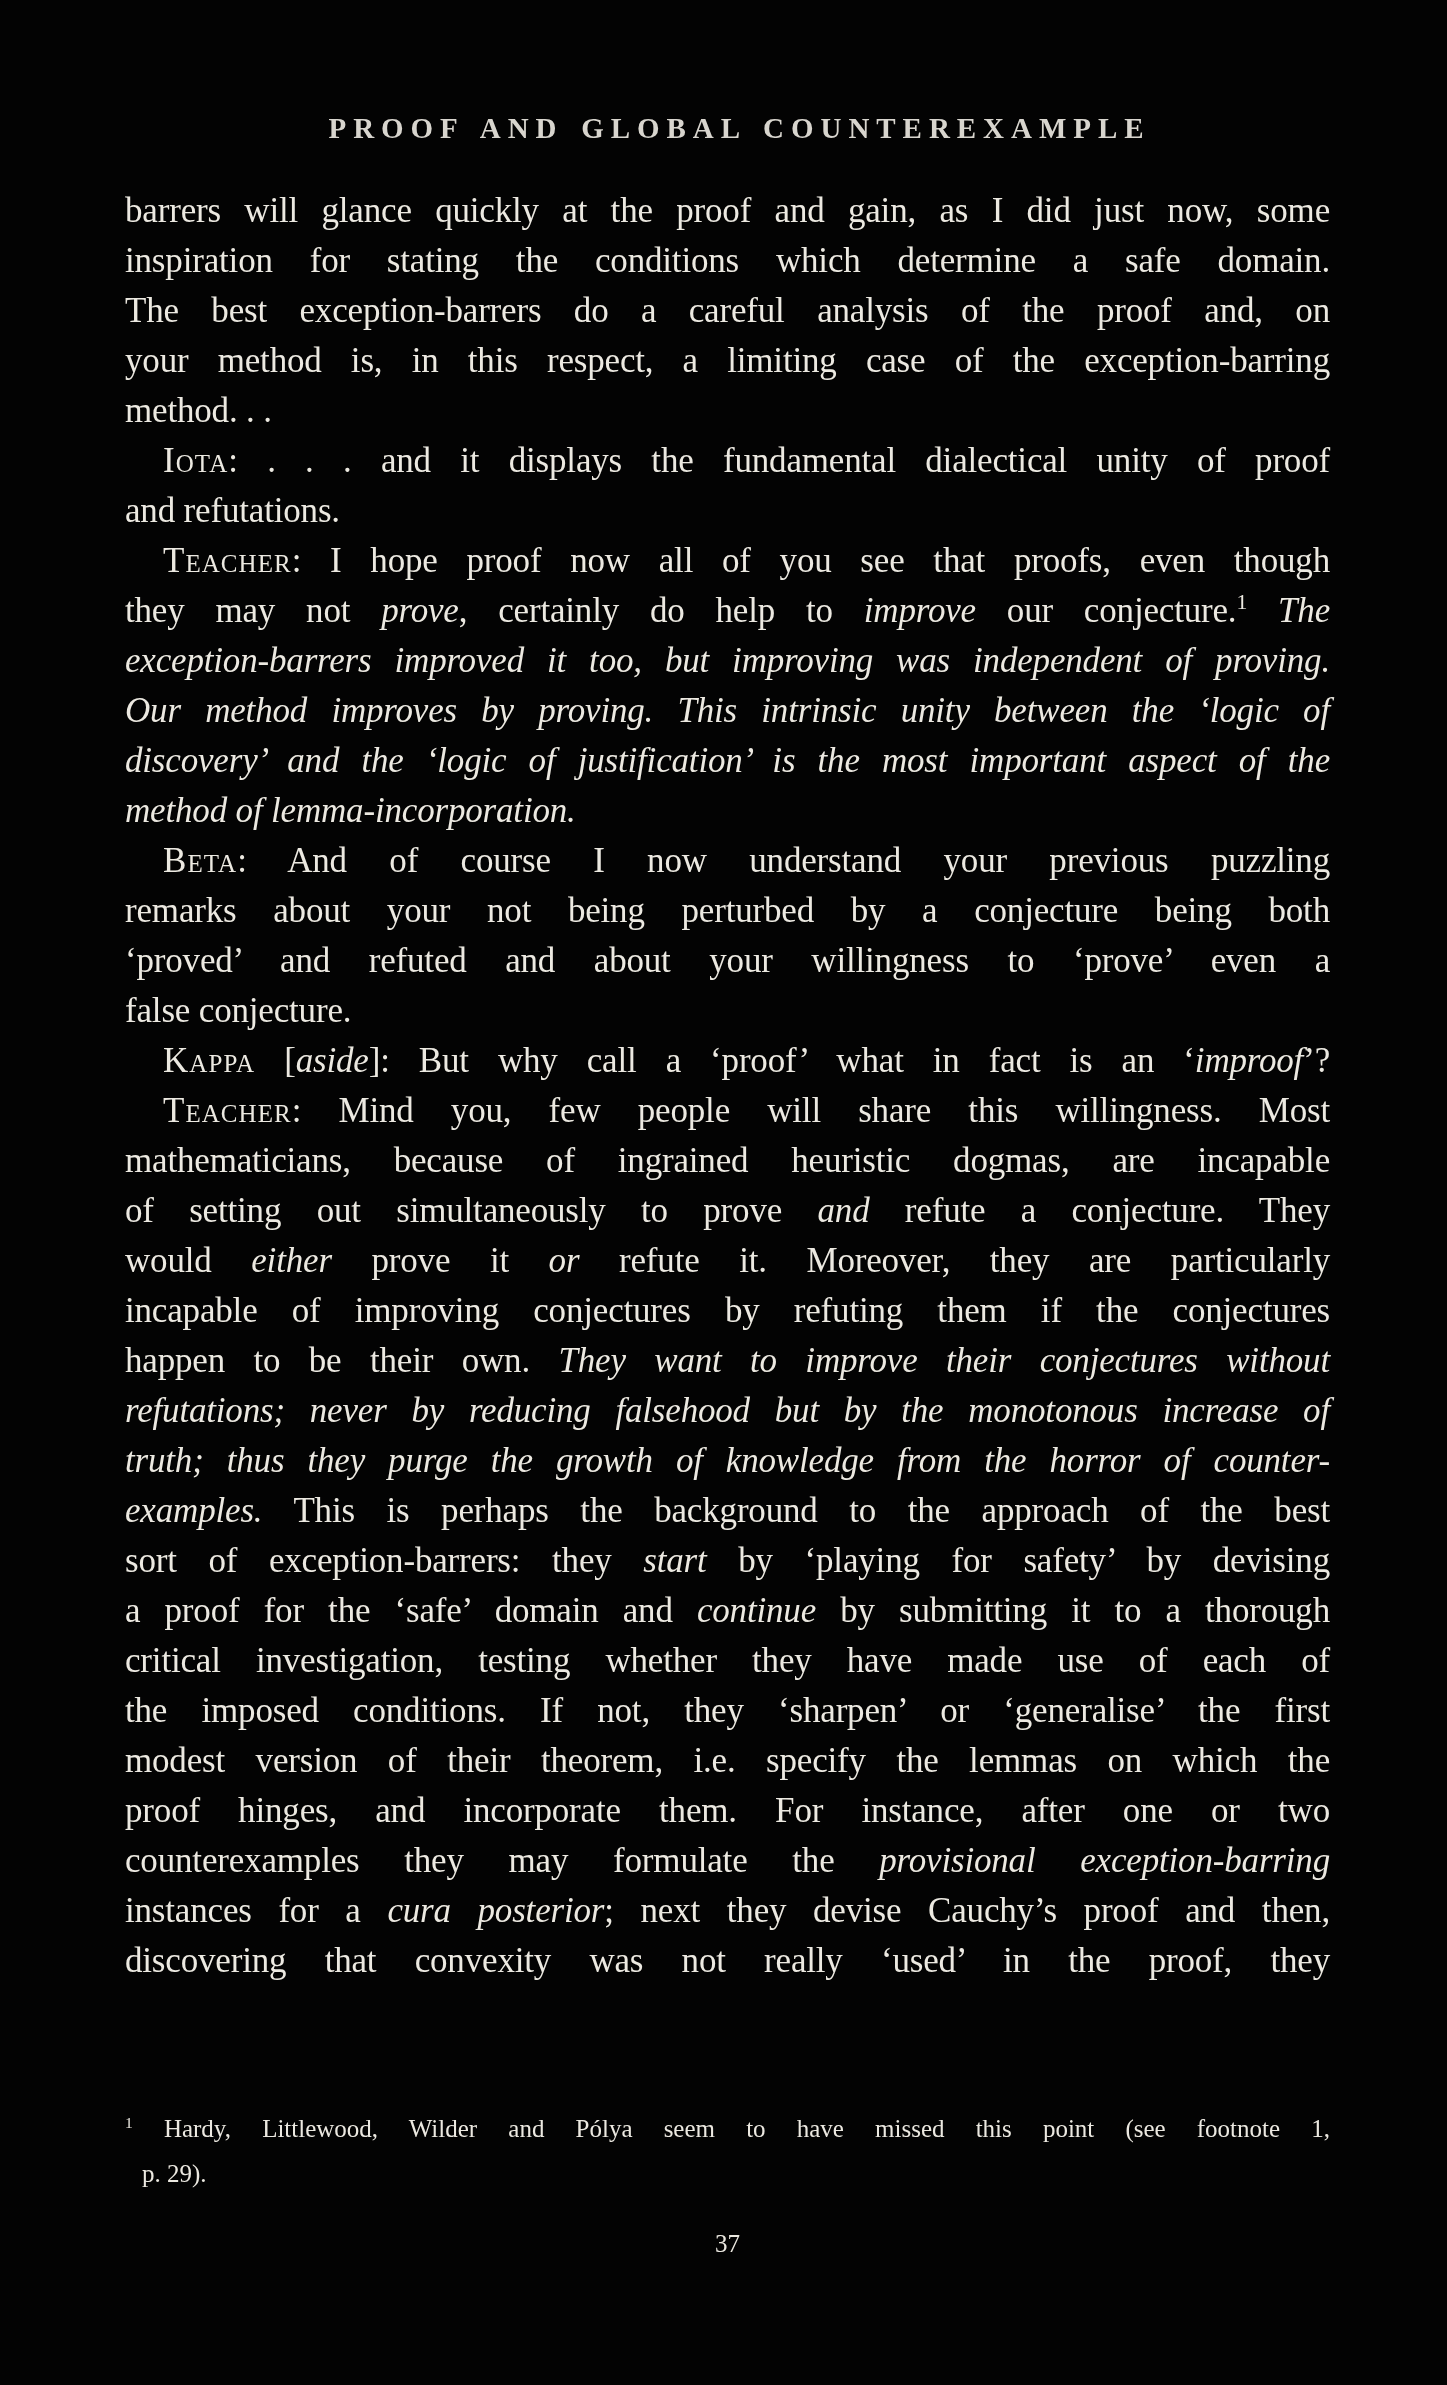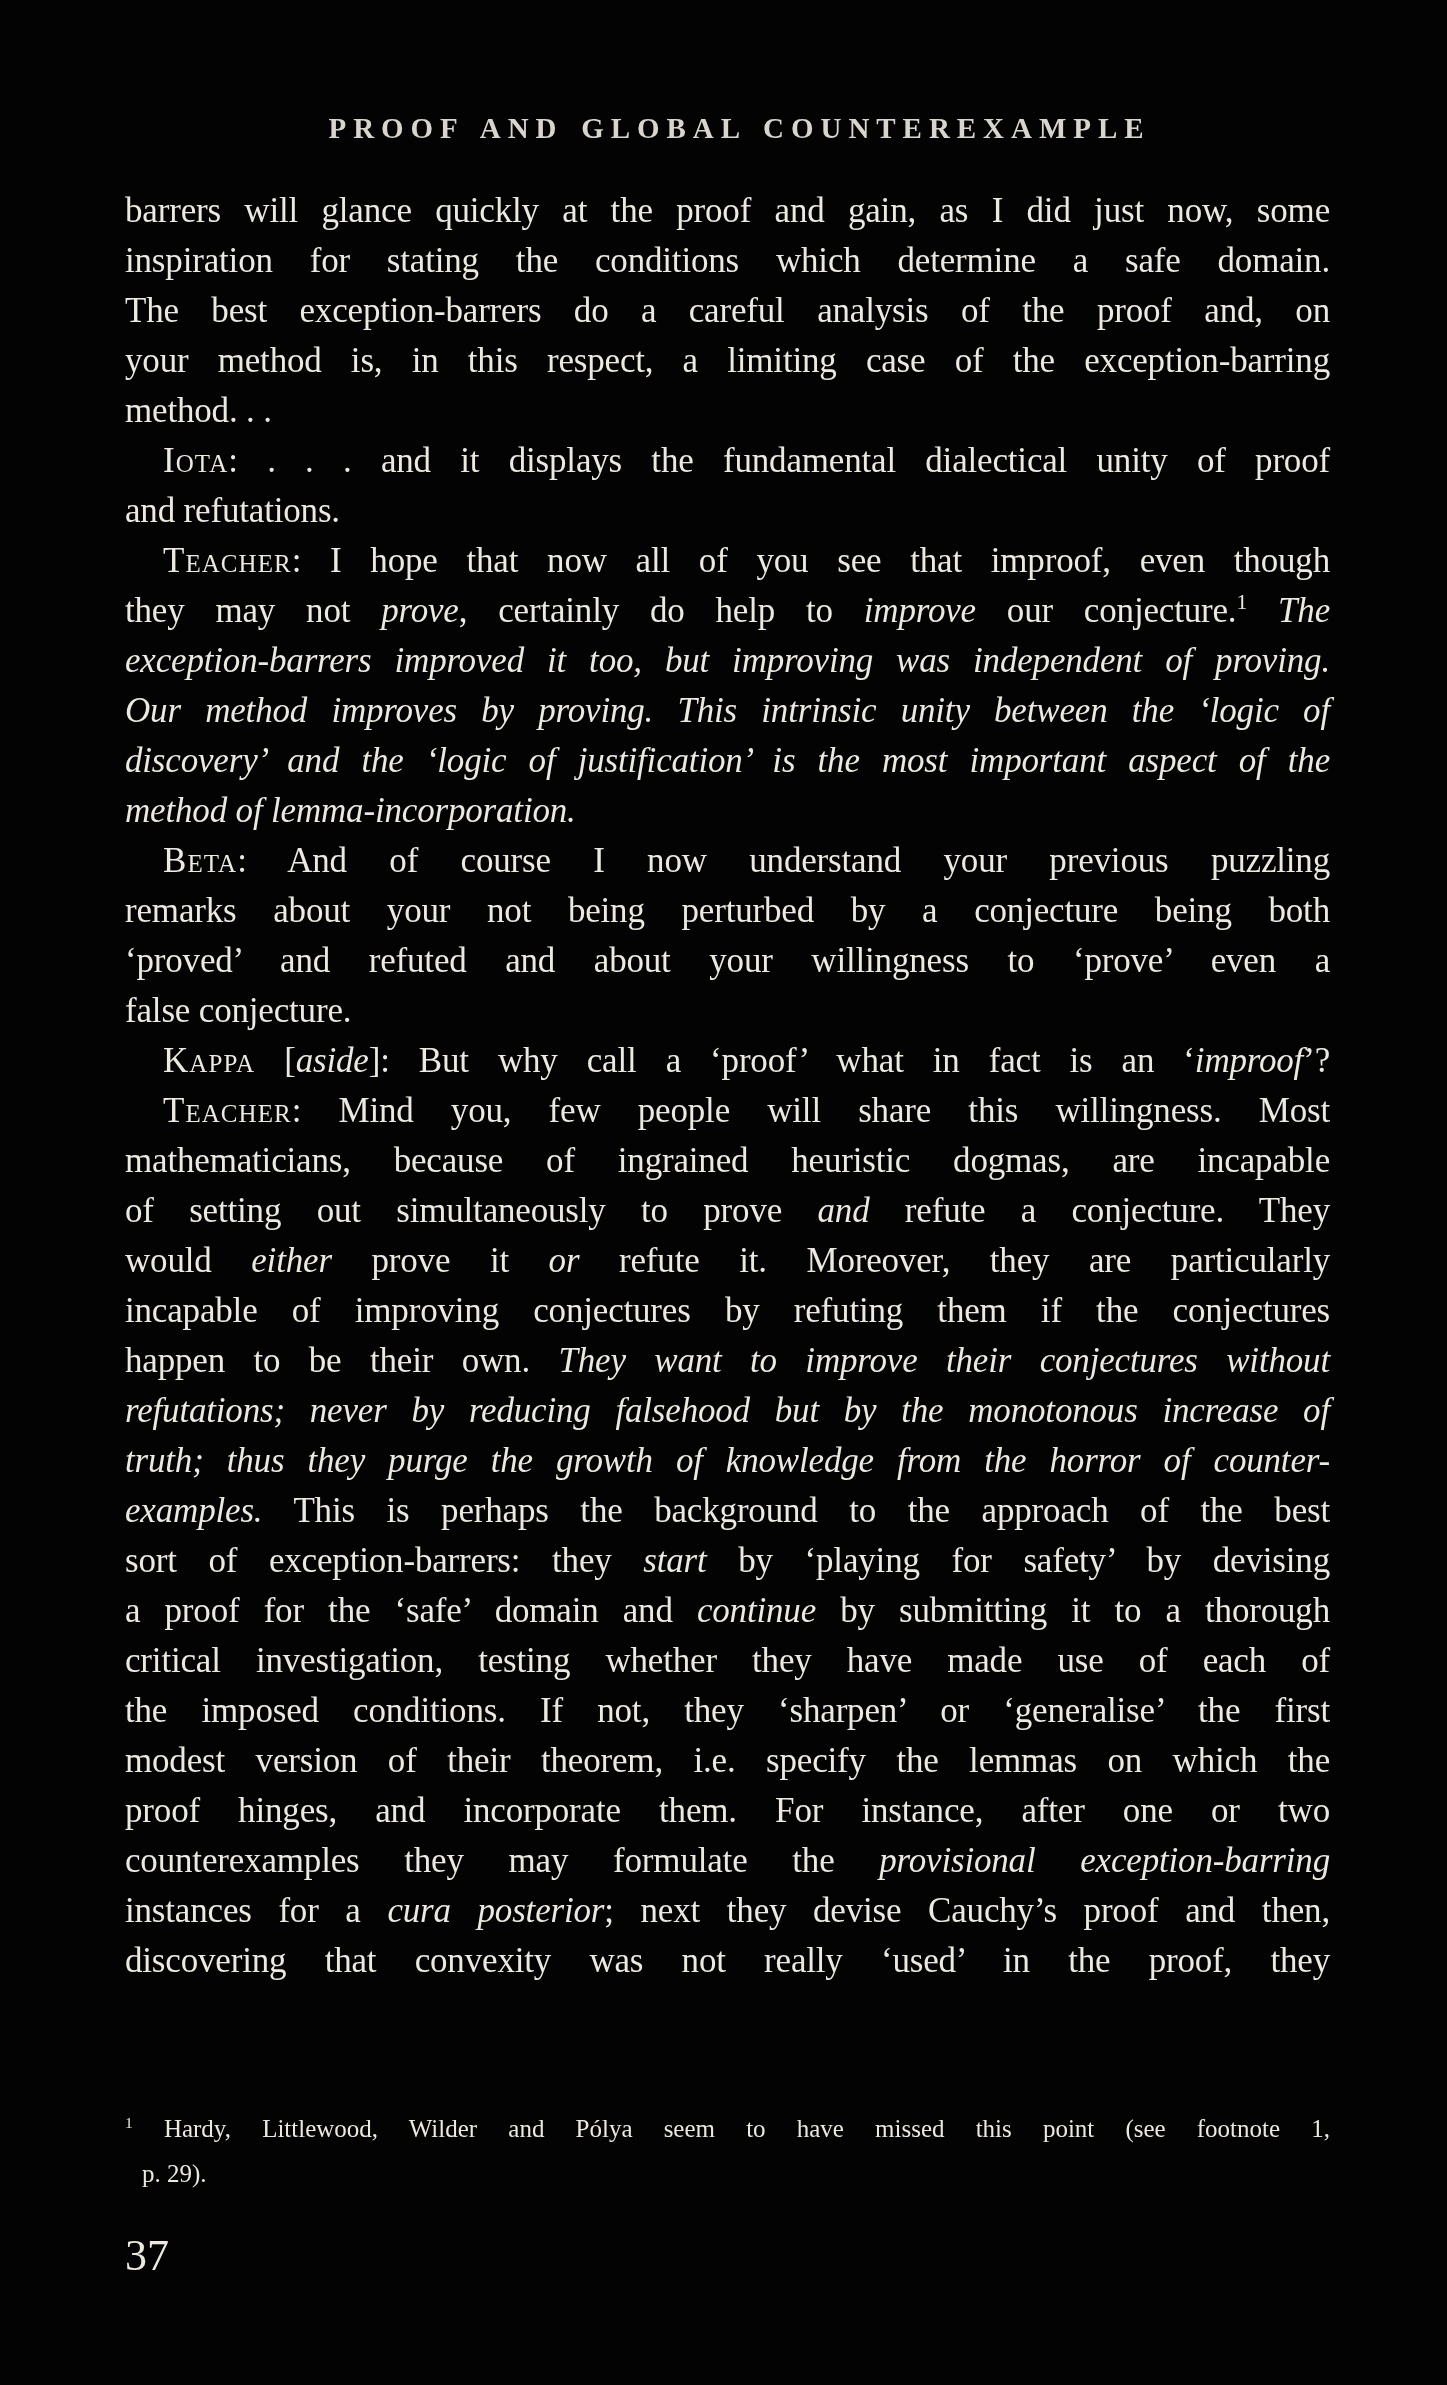--- a/index.html
+++ b/index.html
@@ -72,39 +72,40 @@
   .footnote .line {
     height: 45px;
     line-height: 45px;
   }
   .footnote .line.ind { padding-left: 17px; }
   .page-number {
     position: absolute;
     top: 2230px;
     left: 125px;
     width: 1205px;
-    font-size: 44px;
+    text-align: center;
+    font-size: 25px;
     color: var(--ink, #e8e5de);
   }
 </style>
 </head>
 <body>
 
 <div class="page" style="--bg: #030303; --ink: #ece9e1; --head: #d8d5ce;">
   <div class="running-head">PROOF AND GLOBAL COUNTEREXAMPLE</div>
 
   <div class="body-text">
       <div class="line just"><span>barrers will glance quickly at the proof and gain, as I did just now, some</span></div>
       <div class="line just"><span>inspiration for stating the conditions which determine a safe domain.</span></div>
       <div class="line just"><span>The best exception-barrers do a careful analysis of the proof and, on</span></div>
       <div class="line just"><span>your method is, in this respect, a limiting case of the exception-barring</span></div>
       <div class="line left"><span>method. . .</span></div>
       <div class="line just ind"><span class="sc">Iota</span><span>: . . . and it displays the fundamental dialectical unity of proof</span></div>
       <div class="line left"><span>and refutations.</span></div>
-      <div class="line just ind"><span class="sc">Teacher</span><span>: I hope that now all of you see that improof, even though</span></div>
+      <div class="line just ind"><span class="sc">Teacher</span><span>: I hope proof now all of you see that proofs, even though</span></div>
       <div class="line just"><span>they may not </span><span class="i">prove</span><span>, certainly do help to </span><span class="i">improve</span><span> our conjecture.</span><span class="sup">1</span><span> </span><span class="i">The</span></div>
       <div class="line just"><span class="i">exception-barrers improved it too, but improving was independent of proving.</span></div>
       <div class="line just"><span class="i">Our method improves by proving. This intrinsic unity between the ‘logic of</span></div>
       <div class="line just"><span class="i">discovery’ and the ‘logic of justification’ is the most important aspect of the</span></div>
       <div class="line left"><span class="i">method of lemma-incorporation.</span></div>
       <div class="line just ind"><span class="sc">Beta</span><span>: And of course I now understand your previous puzzling</span></div>
       <div class="line just"><span>remarks about your not being perturbed by a conjecture being both</span></div>
       <div class="line just"><span>‘proved’ and refuted and about your willingness to ‘prove’ even a</span></div>
       <div class="line left"><span>false conjecture.</span></div>
       <div class="line just ind"><span class="sc">Kappa</span><span> [</span><span class="i">aside</span><span>]: But why call a ‘proof’ what in fact is an ‘</span><span class="i">improof</span><span>’?</span></div>

